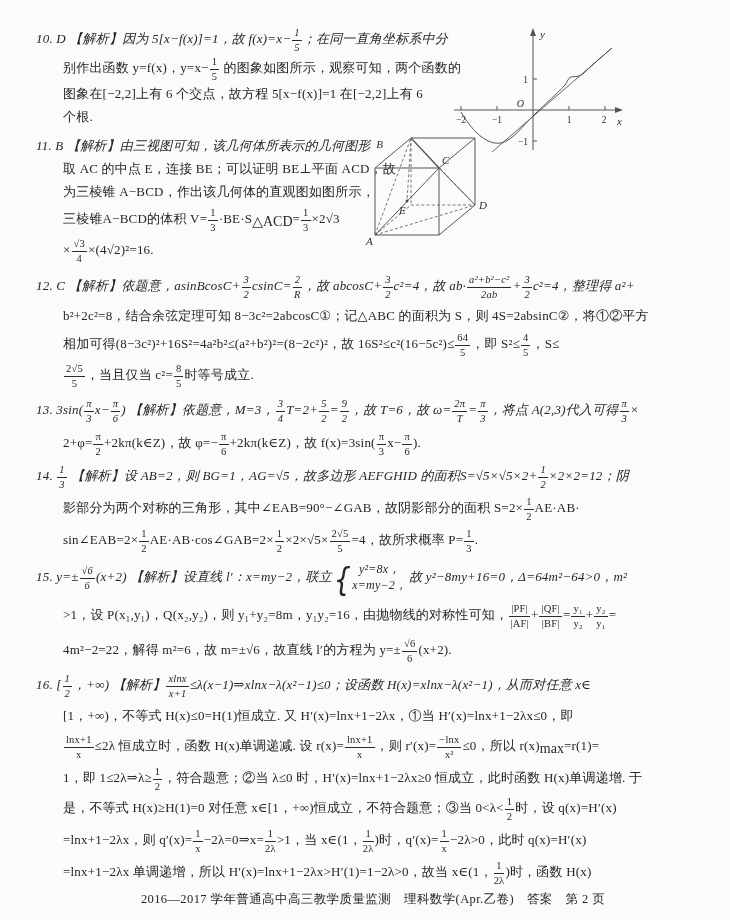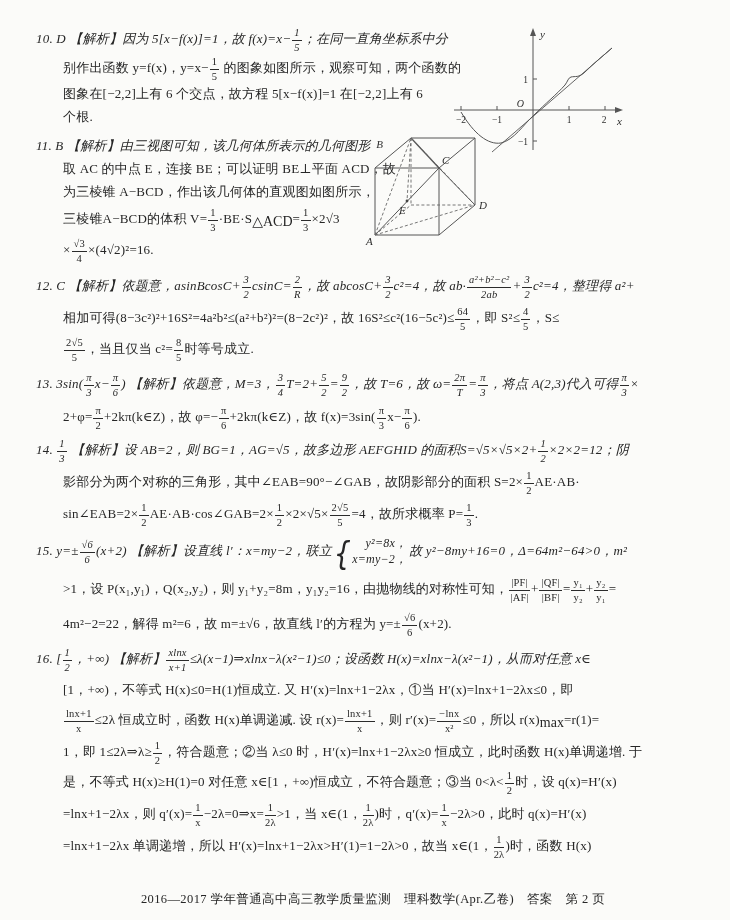--- a/index.html
+++ b/index.html
@@ -19,21 +19,21 @@
   .lh24{height:24px;line-height:24px}.lh26{height:26px;line-height:26px}
   .lh28{height:28px;line-height:28px}.lh30{height:30px;line-height:30px}
   .lh32{height:32px;line-height:32px}.lh34{height:34px;line-height:34px}
   .lh36{height:36px;line-height:36px}.lh40{height:40px;line-height:40px}
   .frac{display:inline-block;vertical-align:middle;text-align:center;margin:0 1px;line-height:normal;}
   .frac .num{display:block;font-size:10.5px;line-height:1.08;padding:0 2px 1px;border-bottom:1px solid #2b2b2b;}
   .frac .den{display:block;font-size:10.5px;line-height:1.08;padding-top:1px;}
   .sub{font-size:14px;vertical-align:-3px;letter-spacing:0;margin-top:22px;}
   .cases{display:inline-block;vertical-align:middle;margin:0 2px;line-height:normal;}
   .cases .brace{display:inline-block;vertical-align:middle;font-size:27px;font-weight:300;transform:scaleY(1.2);font-family:"DejaVu Sans",sans-serif;margin-right:1px;}
-  .cases .col{display:inline-block;vertical-align:middle;text-align:right;font-size:12px;line-height:1.3;}
+  .cases .col{display:inline-block;vertical-align:middle;text-align:center;font-size:12px;line-height:1.3;}
   .cases .col span{display:block;}
   .fig-graph{position:absolute;top:2px;right:70px;width:192px;height:130px;}
   .fig-cube{position:absolute;top:0px;left:329px;width:128px;height:114px;}
   .fig-graph text,.fig-cube text{font-family:"Liberation Serif","DejaVu Serif",serif;fill:#2e2e2e;}
   .axis-label{font-style:italic;}
   .footer{position:absolute;left:0;right:0;top:891px;text-align:center;font-size:12.5px;letter-spacing:0.4px;padding-left:16px;}
 </style>
 </head>
 <body>
 
@@ -105,20 +105,21 @@
     </svg>
     <div class="line first lh23">11. B 【解析】由三视图可知，该几何体所表示的几何图形</div>
     <div class="line lh23">取 AC 的中点 E，连接 BE；可以证明 BE⊥平面 ACD，故</div>
     <div class="line lh23">为三棱锥 A−BCD，作出该几何体的直观图如图所示，</div>
     <div class="line lh32">三棱锥A−BCD的体积 V=<span class="frac"><span class="num">1</span><span class="den">3</span></span>·BE·S<span class="sub">△ACD</span>=<span class="frac"><span class="num">1</span><span class="den">3</span></span>×2√3</div>
     <div class="line lh30">×<span class="frac"><span class="num">√3</span><span class="den">4</span></span>×(4√2)²=16.</div>
   </div>
 
   <div class="prob mt4">
     <div class="line first lh34">12. C 【解析】依题意，asinBcosC+<span class="frac"><span class="num">3</span><span class="den">2</span></span>csinC=<span class="frac"><span class="num">2</span><span class="den">R</span></span>，故 abcosC+<span class="frac"><span class="num">3</span><span class="den">2</span></span>c²=4，故 ab·<span class="frac"><span class="num">a²+b²−c²</span><span class="den">2ab</span></span>+<span class="frac"><span class="num">3</span><span class="den">2</span></span>c²=4，整理得 a²+</div>
+    <div class="line lh26">b²+2c²=8，结合余弦定理可知 8−3c²=2abcosC①；记△ABC 的面积为 S，则 4S=2absinC②，将①②平方</div>
     <div class="line lh30">相加可得(8−3c²)²+16S²=4a²b²≤(a²+b²)²=(8−2c²)²，故 16S²≤c²(16−5c²)≤<span class="frac"><span class="num">64</span><span class="den">5</span></span>，即 S²≤<span class="frac"><span class="num">4</span><span class="den">5</span></span>，S≤</div>
     <div class="line lh32"><span class="frac"><span class="num">2√5</span><span class="den">5</span></span>，当且仅当 c²=<span class="frac"><span class="num">8</span><span class="den">5</span></span>时等号成立.</div>
   </div>
 
   <div class="prob mt2">
     <div class="line first lh34">13. 3sin(<span class="frac"><span class="num">π</span><span class="den">3</span></span>x−<span class="frac"><span class="num">π</span><span class="den">6</span></span>) 【解析】依题意，M=3，<span class="frac"><span class="num">3</span><span class="den">4</span></span>T=2+<span class="frac"><span class="num">5</span><span class="den">2</span></span>=<span class="frac"><span class="num">9</span><span class="den">2</span></span>，故 T=6，故 ω=<span class="frac"><span class="num">2π</span><span class="den">T</span></span>=<span class="frac"><span class="num">π</span><span class="den">3</span></span>，将点 A(2,3)代入可得<span class="frac"><span class="num">π</span><span class="den">3</span></span>×</div>
     <div class="line lh32">2+φ=<span class="frac"><span class="num">π</span><span class="den">2</span></span>+2kπ(k∈Z)，故 φ=−<span class="frac"><span class="num">π</span><span class="den">6</span></span>+2kπ(k∈Z)，故 f(x)=3sin(<span class="frac"><span class="num">π</span><span class="den">3</span></span>x−<span class="frac"><span class="num">π</span><span class="den">6</span></span>).</div>
   </div>
 
   <div class="prob">

